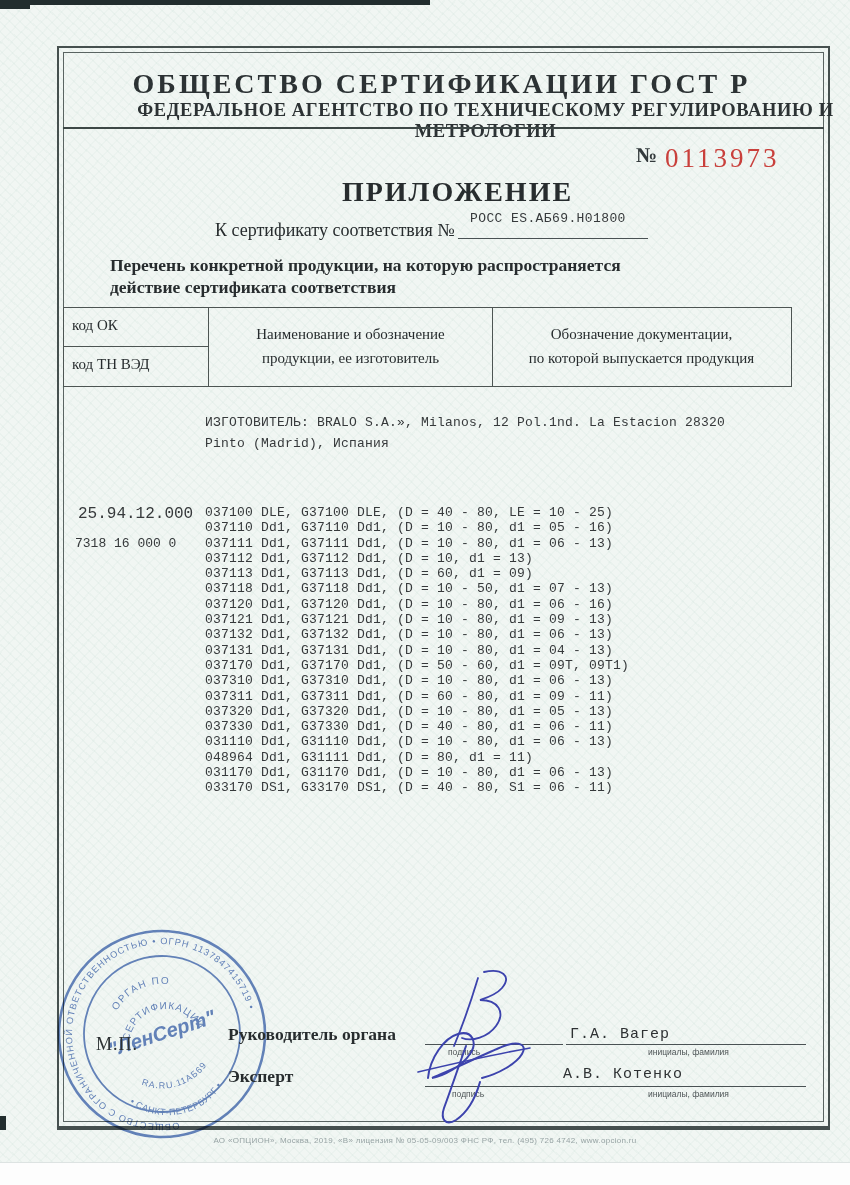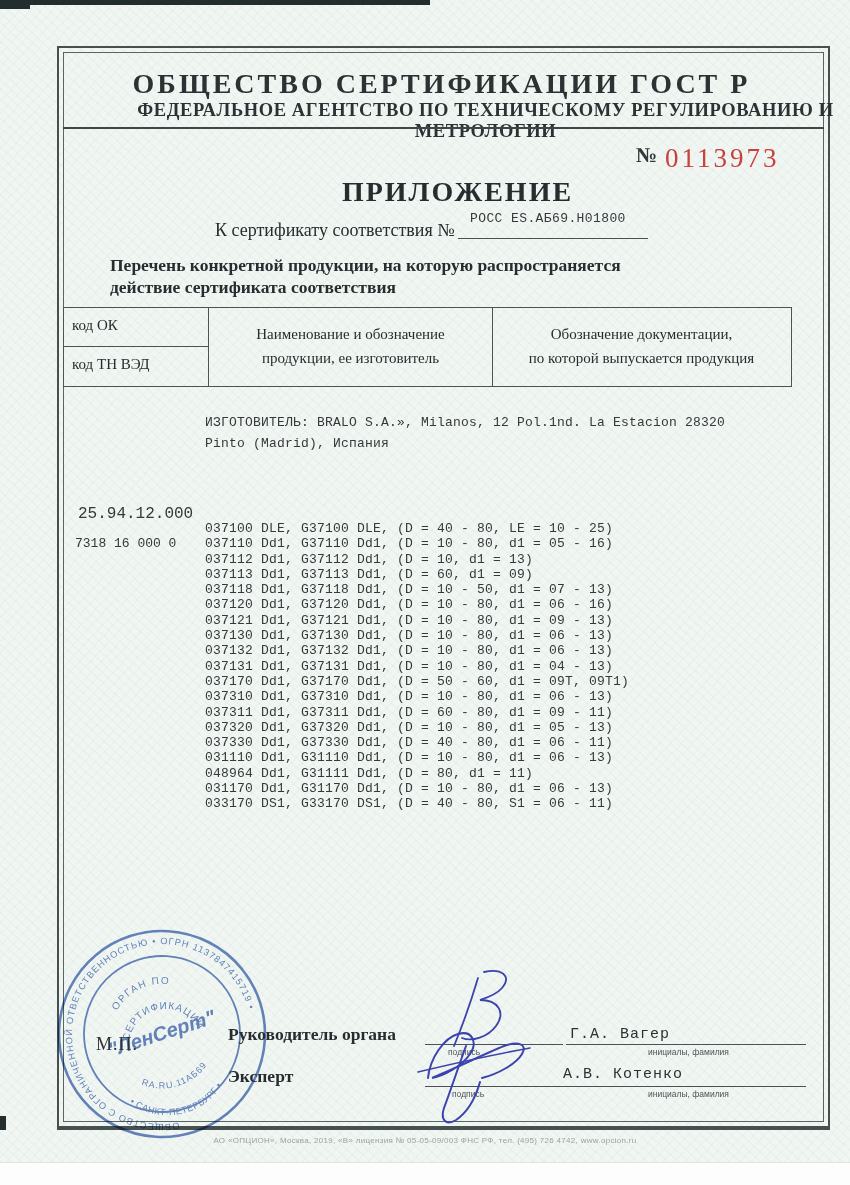--- a/index.html
+++ b/index.html
@@ -65,21 +65,21 @@
   .cell-tnved{left:72px;top:356px;}
   .cell-c2{left:209px;top:322px;width:283px;text-align:center;line-height:24px;}
   .cell-c3{left:493px;top:322px;width:297px;text-align:center;line-height:24px;}
   .mono{
     font-family:"Liberation Mono","DejaVu Sans Mono",monospace;
     color:#36393b;
   }
   .manufacturer{left:205px;top:412px;font-size:13px;line-height:21px;letter-spacing:0.2px;}
   .code-ok{left:78px;top:505px;font-size:16px;}
   .code-tnved{left:75px;top:536px;font-size:13px;}
-  .products{left:205px;top:505px;font-size:13px;line-height:15.3px;letter-spacing:0.2px;white-space:nowrap;margin-top:16px;}
+  .products{left:205px;top:505px;font-size:13px;line-height:15.3px;letter-spacing:0.2px;white-space:nowrap;}
   
   .role{font-size:17.5px;font-weight:bold;color:#272c2e;}
   .role1{left:228px;top:1024px;}
   .role2{left:228px;top:1066px;}
   .sig-line{height:1px;background:#4a5254;}
   .sig-line1a{left:425px;top:1044px;width:138px;}
   .sig-line1b{left:566px;top:1044px;width:240px;}
   .sig-line2a{left:425px;top:1086px;width:138px;}
   .sig-line2b{left:560px;top:1086px;width:246px;}
   .tiny{
@@ -153,26 +153,26 @@
     <div>ИЗГОТОВИТЕЛЬ: BRALO S.A.», Milanos, 12 Pol.1nd. La Estacion 28320</div>
     <div>Pinto (Madrid), Испания</div>
   </div>
 
   <div class="abs code-ok mono">25.94.12.000</div>
   <div class="abs code-tnved mono">7318 16 000 0</div>
 
   <div class="abs products mono" id="product-list">
       <div>037100 DLE, G37100 DLE, (D = 40 - 80, LE = 10 - 25)</div>
       <div>037110 Dd1, G37110 Dd1, (D = 10 - 80, d1 = 05 - 16)</div>
+      <div>037111 Dd1, G37111 Dd1, (D = 10 - 80, d1 = 06 - 13)</div>
       <div>037112 Dd1, G37112 Dd1, (D = 10, d1 = 13)</div>
       <div>037113 Dd1, G37113 Dd1, (D = 60, d1 = 09)</div>
       <div>037118 Dd1, G37118 Dd1, (D = 10 - 50, d1 = 07 - 13)</div>
       <div>037120 Dd1, G37120 Dd1, (D = 10 - 80, d1 = 06 - 16)</div>
       <div>037121 Dd1, G37121 Dd1, (D = 10 - 80, d1 = 09 - 13)</div>
-      <div>037130 Dd1, G37130 Dd1, (D = 10 - 80, d1 = 06 - 13)</div>
       <div>037132 Dd1, G37132 Dd1, (D = 10 - 80, d1 = 06 - 13)</div>
       <div>037131 Dd1, G37131 Dd1, (D = 10 - 80, d1 = 04 - 13)</div>
       <div>037170 Dd1, G37170 Dd1, (D = 50 - 60, d1 = 09T, 09T1)</div>
       <div>037310 Dd1, G37310 Dd1, (D = 10 - 80, d1 = 06 - 13)</div>
       <div>037311 Dd1, G37311 Dd1, (D = 60 - 80, d1 = 09 - 11)</div>
       <div>037320 Dd1, G37320 Dd1, (D = 10 - 80, d1 = 05 - 13)</div>
       <div>037330 Dd1, G37330 Dd1, (D = 40 - 80, d1 = 06 - 11)</div>
       <div>031110 Dd1, G31110 Dd1, (D = 10 - 80, d1 = 06 - 13)</div>
       <div>048964 Dd1, G31111 Dd1, (D = 80, d1 = 11)</div>
       <div>031170 Dd1, G31170 Dd1, (D = 10 - 80, d1 = 06 - 13)</div>

